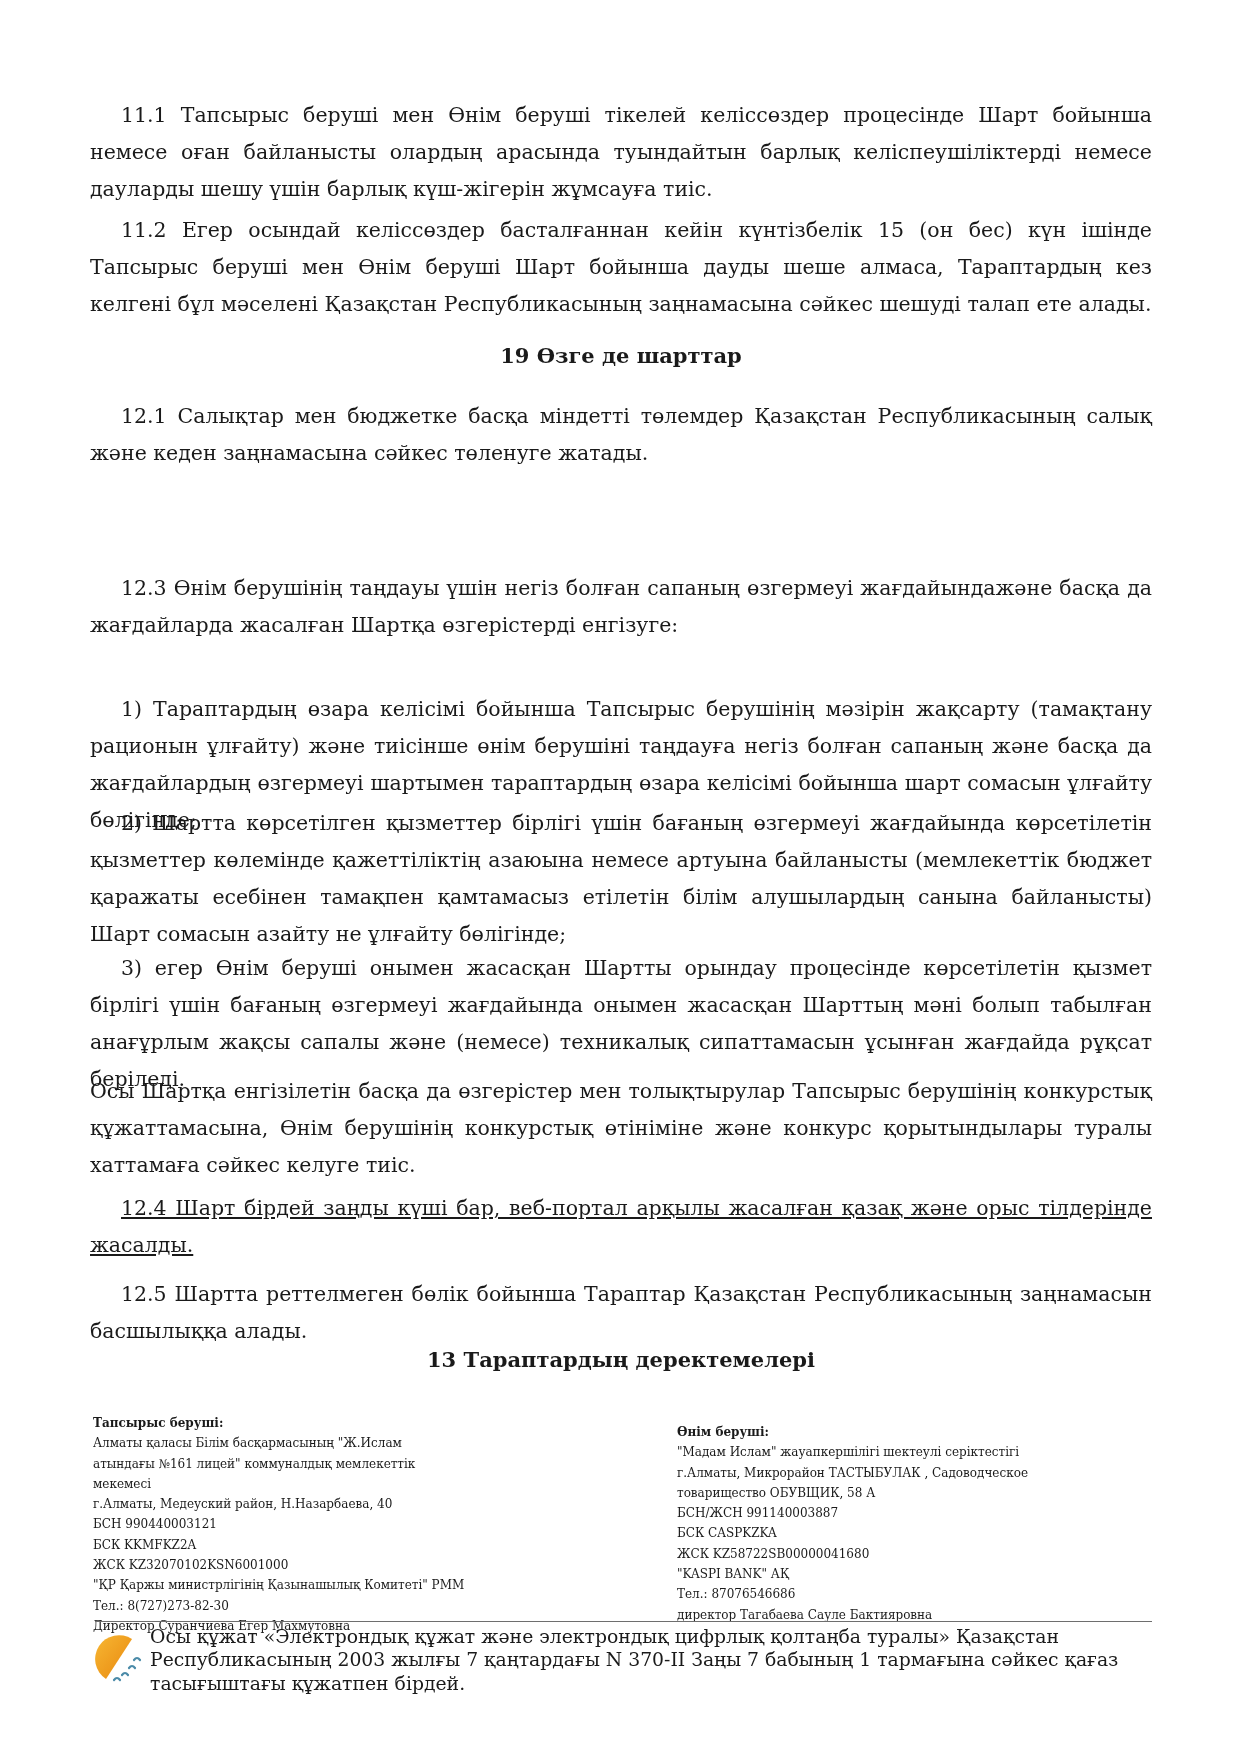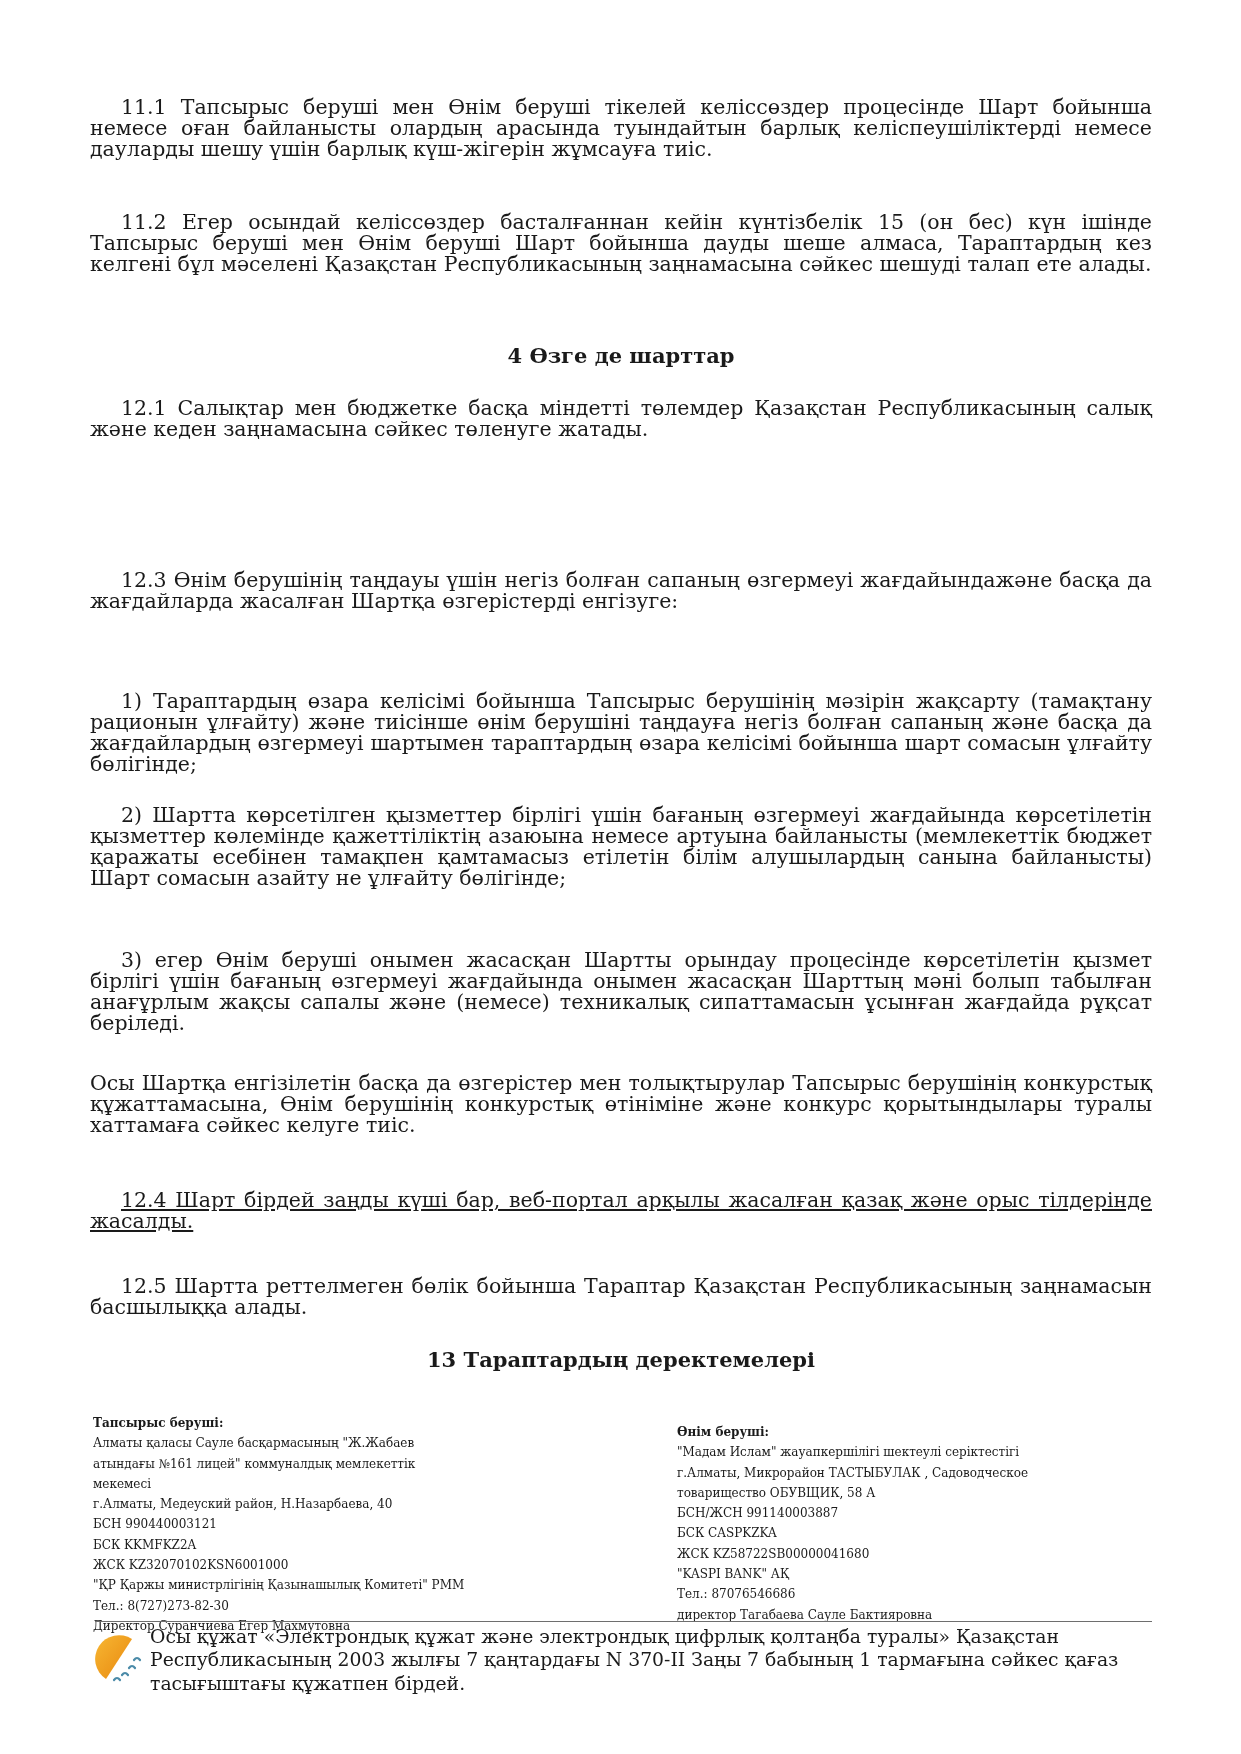--- a/index.html
+++ b/index.html
@@ -1,38 +1,38 @@
 <!DOCTYPE html>
 <html><head>
 <meta charset="utf-8">
 <style>
   html, body { margin: 0; padding: 0; background: #ffffff; }
   body { width: 1241px; height: 1754px; position: relative; overflow: hidden; color: #1a1a1a; font-family: "DejaVu Serif", serif; }
   .page { position: absolute; left: 0; top: 0; width: 1241px; height: 1754px; }
-  .para { position: absolute; left: 90px; width: 1062px; font-size: 20.5px; line-height: 21px; text-align: justify; text-align-last: left; margin: 0; }
+  .para { position: absolute; left: 90px; width: 1062px; font-size: 20.5px; line-height: 37px; text-align: justify; text-align-last: left; margin: 0; }
   .para .indent { display: inline-block; width: 31px; }
   .heading { position: absolute; left: 90px; width: 1062px; text-align: center; font-weight: bold; font-size: 21px; line-height: 30px; margin: 0; }
   .req { position: absolute; font-size: 12px; line-height: 20.3px; white-space: nowrap; }
   .req .req-title { font-weight: bold; }
   .req-left { left: 93px; top: 1413px; }
   .req-right { left: 677px; top: 1422px; }
   .footer-rule { position: absolute; left: 95px; top: 1621px; width: 1057px; height: 0; border-top: 1.6px solid #6e6e6e; }
   .footer-logo { position: absolute; left: 92px; top: 1633px; width: 54px; height: 54px; }
   .footer-text { position: absolute; left: 150px; top: 1625px; font-size: 18.8px; line-height: 23.3px; white-space: nowrap; }
 </style>
 </head>
 <body>
 
 <div class="page">
 
   <p class="para" style="top:97px;"><span class="indent"></span><span>11.1 Тапсырыс беруші мен Өнім беруші тікелей келіссөздер процесінде Шарт бойынша немесе оған байланысты олардың арасында туындайтын барлық келіспеушіліктерді немесе дауларды шешу үшін барлық күш-жігерін жұмсауға тиіс.</span></p>
 
   <p class="para" style="top:212px;"><span class="indent"></span><span>11.2 Егер осындай келіссөздер басталғаннан кейін күнтізбелік 15 (он бес) күн ішінде Тапсырыс беруші мен Өнім беруші Шарт бойынша дауды шеше алмаса, Тараптардың кез келгені бұл мәселені Қазақстан Республикасының заңнамасына сәйкес шешуді талап ете алады.</span></p>
 
-  <h2 class="heading" style="top:341px;">4 Өзге де шарттар</h2>
+  <h2 class="heading" style="top:341px;">19 Өзге де шарттар</h2>
 
   <p class="para" style="top:398px;"><span class="indent"></span><span>12.1 Салықтар мен бюджетке басқа міндетті төлемдер Қазақстан Республикасының салық және кеден заңнамасына сәйкес төленуге жатады.</span></p>
 
 
   <p class="para" style="top:570px;"><span class="indent"></span><span>12.3 Өнім берушінің таңдауы үшін негіз болған сапаның өзгермеуі жағдайындажәне басқа да жағдайларда жасалған Шартқа өзгерістерді енгізуге:</span></p>
 
   <p class="para" style="top:657px;margin-top:34px;"><span class="indent"></span><span>1) Тараптардың өзара келісімі бойынша Тапсырыс берушінің мәзірін жақсарту (тамақтану рационын ұлғайту) және тиісінше өнім берушіні таңдауға негіз болған сапаның және басқа да жағдайлардың өзгермеуі шартымен тараптардың өзара келісімі бойынша шарт сомасын ұлғайту бөлігінде;</span></p>
 
   <p class="para" style="top:805px;"><span class="indent"></span><span>2) Шартта көрсетілген қызметтер бірлігі үшін бағаның өзгермеуі жағдайында көрсетілетін қызметтер көлемінде қажеттіліктің азаюына немесе артуына байланысты (мемлекеттік бюджет қаражаты есебінен тамақпен қамтамасыз етілетін білім алушылардың санына байланысты) Шарт сомасын азайту не ұлғайту бөлігінде;</span></p>
 
@@ -41,21 +41,21 @@
   <p class="para" style="top:1073px;">Осы Шартқа енгізілетін басқа да өзгерістер мен толықтырулар Тапсырыс берушінің конкурстық құжаттамасына, Өнім берушінің конкурстық өтініміне және конкурс қорытындылары туралы хаттамаға сәйкес келуге тиіс.</p>
 
   <p class="para" style="top:1190px;text-decoration:underline;"><span class="indent"></span><span>12.4 Шарт бірдей заңды күші бар, веб-портал арқылы жасалған қазақ және орыс тілдерінде жасалды.</span></p>
 
   <p class="para" style="top:1276px;"><span class="indent"></span><span>12.5 Шартта реттелмеген бөлік бойынша Тараптар Қазақстан Республикасының заңнамасын басшылыққа алады.</span></p>
 
   <h2 class="heading" style="top:1345px;">13 Тараптардың деректемелері</h2>
 
   <div class="req req-left">
     <div class="req-title">Тапсырыс беруші:</div>
-    <div>Алматы қаласы Сауле басқармасының "Ж.Жабаев</div>
+    <div>Алматы қаласы Білім басқармасының "Ж.Ислам</div>
     <div>атындағы №161 лицей" коммуналдық мемлекеттік</div>
     <div>мекемесі</div>
     <div>г.Алматы, Медеуский район, Н.Назарбаева, 40</div>
     <div>БСН 990440003121</div>
     <div>БСК KKMFKZ2A</div>
     <div>ЖСК KZ32070102KSN6001000</div>
     <div>"ҚР Қаржы министрлігінің Қазынашылық Комитеті" РММ</div>
     <div>Тел.: 8(727)273-82-30</div>
     <div>Директор Суранчиева Егер Махмутовна</div>
   </div>

